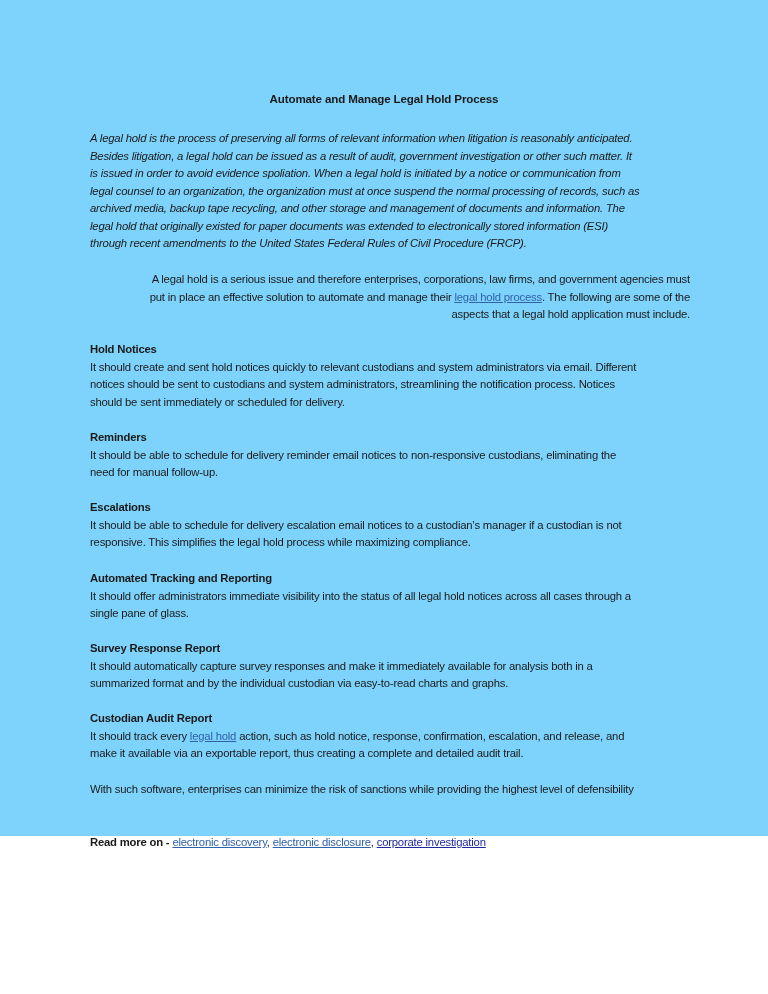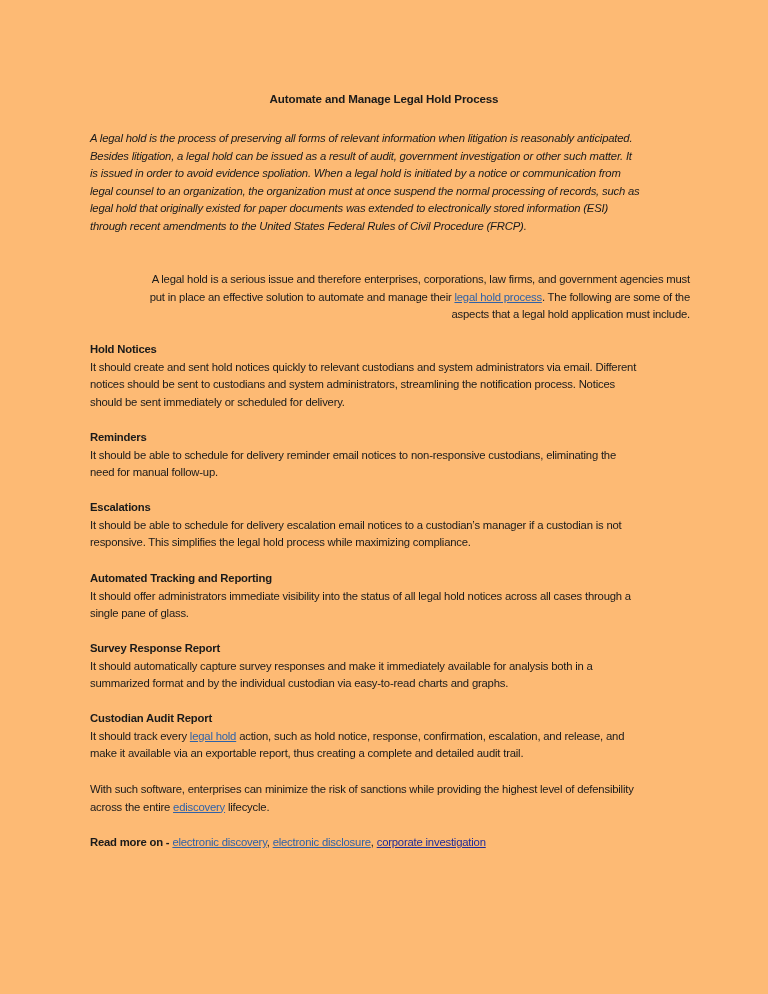--- a/index.html
+++ b/index.html
@@ -11,22 +11,22 @@
       width: 768px;
       height: 994px;
       position: relative;
       overflow: hidden;
       font-family: "Liberation Sans", "DejaVu Sans", sans-serif;
       color: #1a1a1a;
     }
     .page {
       position: absolute;
       left: 0; top: 0;
-      width: 768px; height: 994px;
-      background: #fdba74;
+      width: 768px; height: 836px;
+      background: #7dd3fc;
     }
     .title {
       position: absolute;
       top: 92px;
       left: 0;
       width: 768px;
       text-align: center;
       font-weight: bold;
       font-size: 11.6px;
       letter-spacing: -0.15px;
@@ -56,20 +56,21 @@
 
 <div class="page">
 
   <div class="title">Automate and Manage Legal Hold Process</div>
 
   <div class="block" style="top:130px;font-style:italic;">
     <span class="line">A legal hold is the process of preserving all forms of relevant information when litigation is reasonably anticipated.</span>
     <span class="line">Besides litigation, a legal hold can be issued as a result of audit, government investigation or other such matter. It</span>
     <span class="line">is issued in order to avoid evidence spoliation. When a legal hold is initiated by a notice or communication from</span>
     <span class="line">legal counsel to an organization, the organization must at once suspend the normal processing of records, such as</span>
+    <span class="line">archived media, backup tape recycling, and other storage and management of documents and information. The</span>
     <span class="line">legal hold that originally existed for paper documents was extended to electronically stored information (ESI)</span>
     <span class="line">through recent amendments to the United States Federal Rules of Civil Procedure (FRCP).</span>
   </div>
 
   <div class="block" style="top:271px;text-align:right;">
     <span class="line">A legal hold is a serious issue and therefore enterprises, corporations, law firms, and government agencies must</span>
     <span class="line"><span>put in place an effective solution to automate and manage their </span><a class="link" href="#">legal hold process</a><span>. The following are some of the</span></span>
     <span class="line">aspects that a legal hold application must include.</span>
   </div>
 
@@ -105,20 +106,19 @@
   </div>
 
   <div class="block" style="top:710px;">
     <span class="line heading">Custodian Audit Report</span>
     <span class="line"><span>It should track every </span><a class="link" href="#">legal hold</a><span> action, such as hold notice, response, confirmation, escalation, and release, and</span></span>
     <span class="line">make it available via an exportable report, thus creating a complete and detailed audit trail.</span>
   </div>
 
   <div class="block" style="top:781px;">
     <span class="line">With such software, enterprises can minimize the risk of sanctions while providing the highest level of defensibility</span>
-    <span class="line"><span>across the entire </span><a class="link" href="#">ediscovery</a><span> lifecycle.</span></span>
   </div>
 
   <div class="block" style="top:834px;">
     <span class="line"><span class="heading">Read more on - </span><a class="link" href="#">electronic discovery</a><span>, </span><a class="link" href="#">electronic disclosure</a><span>, </span><a class="link visited" href="#">corporate investigation</a></span>
   </div>
 
 </div>
 
 </body></html>

